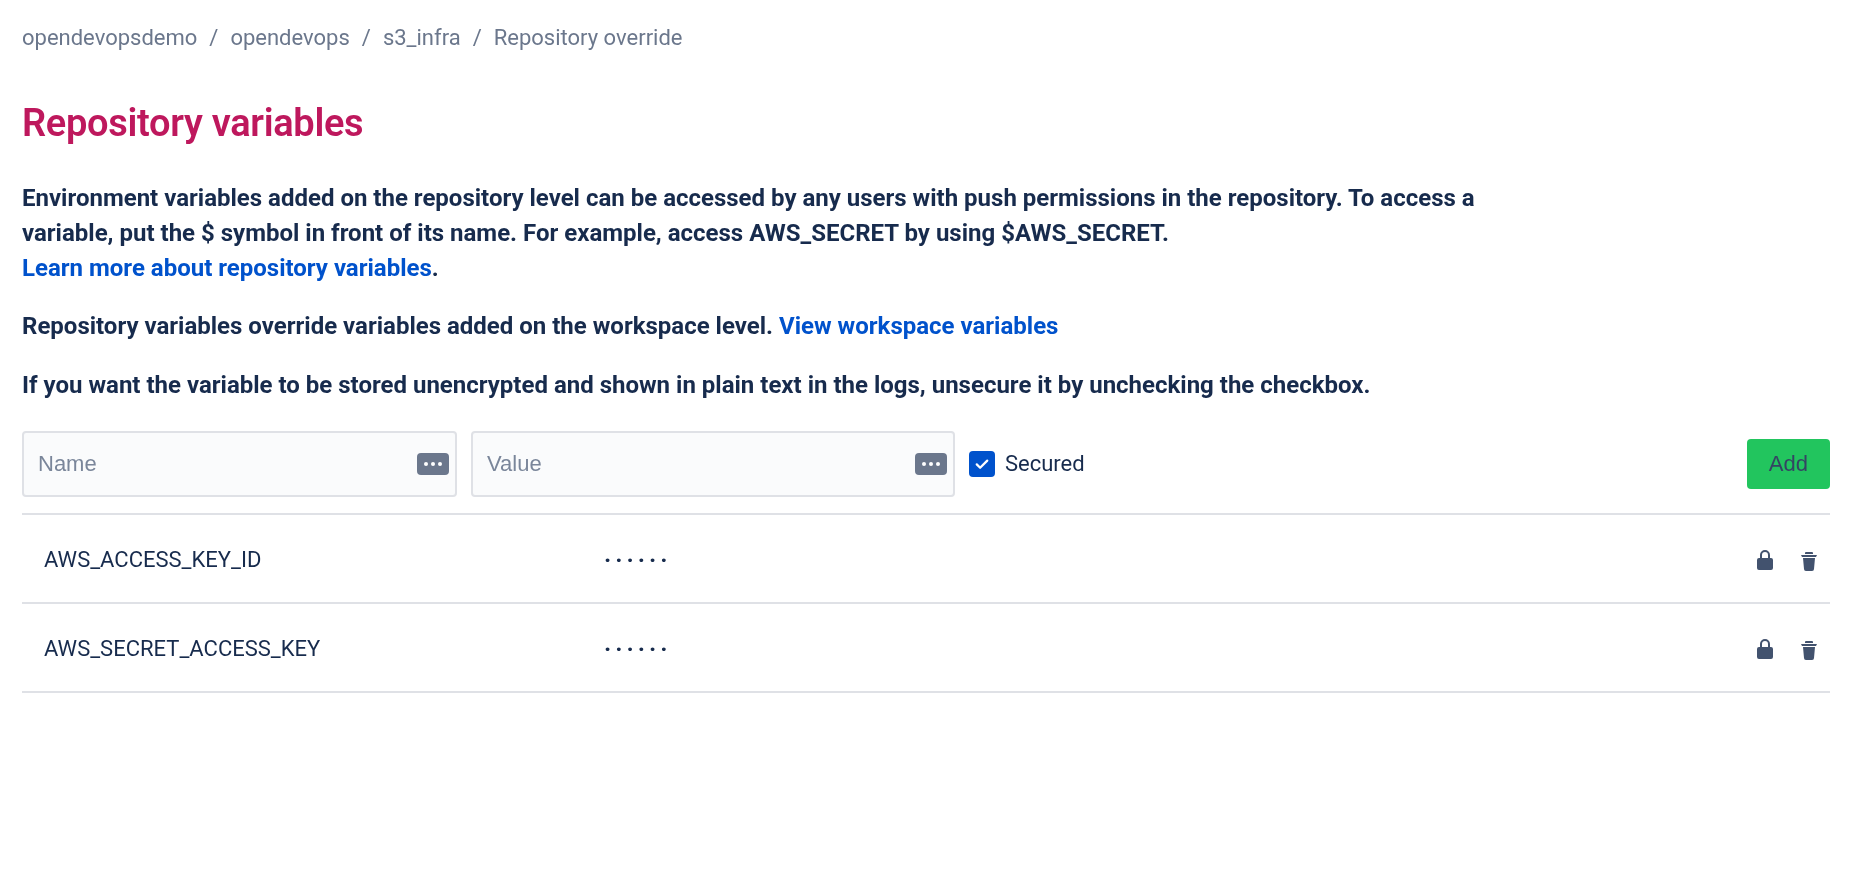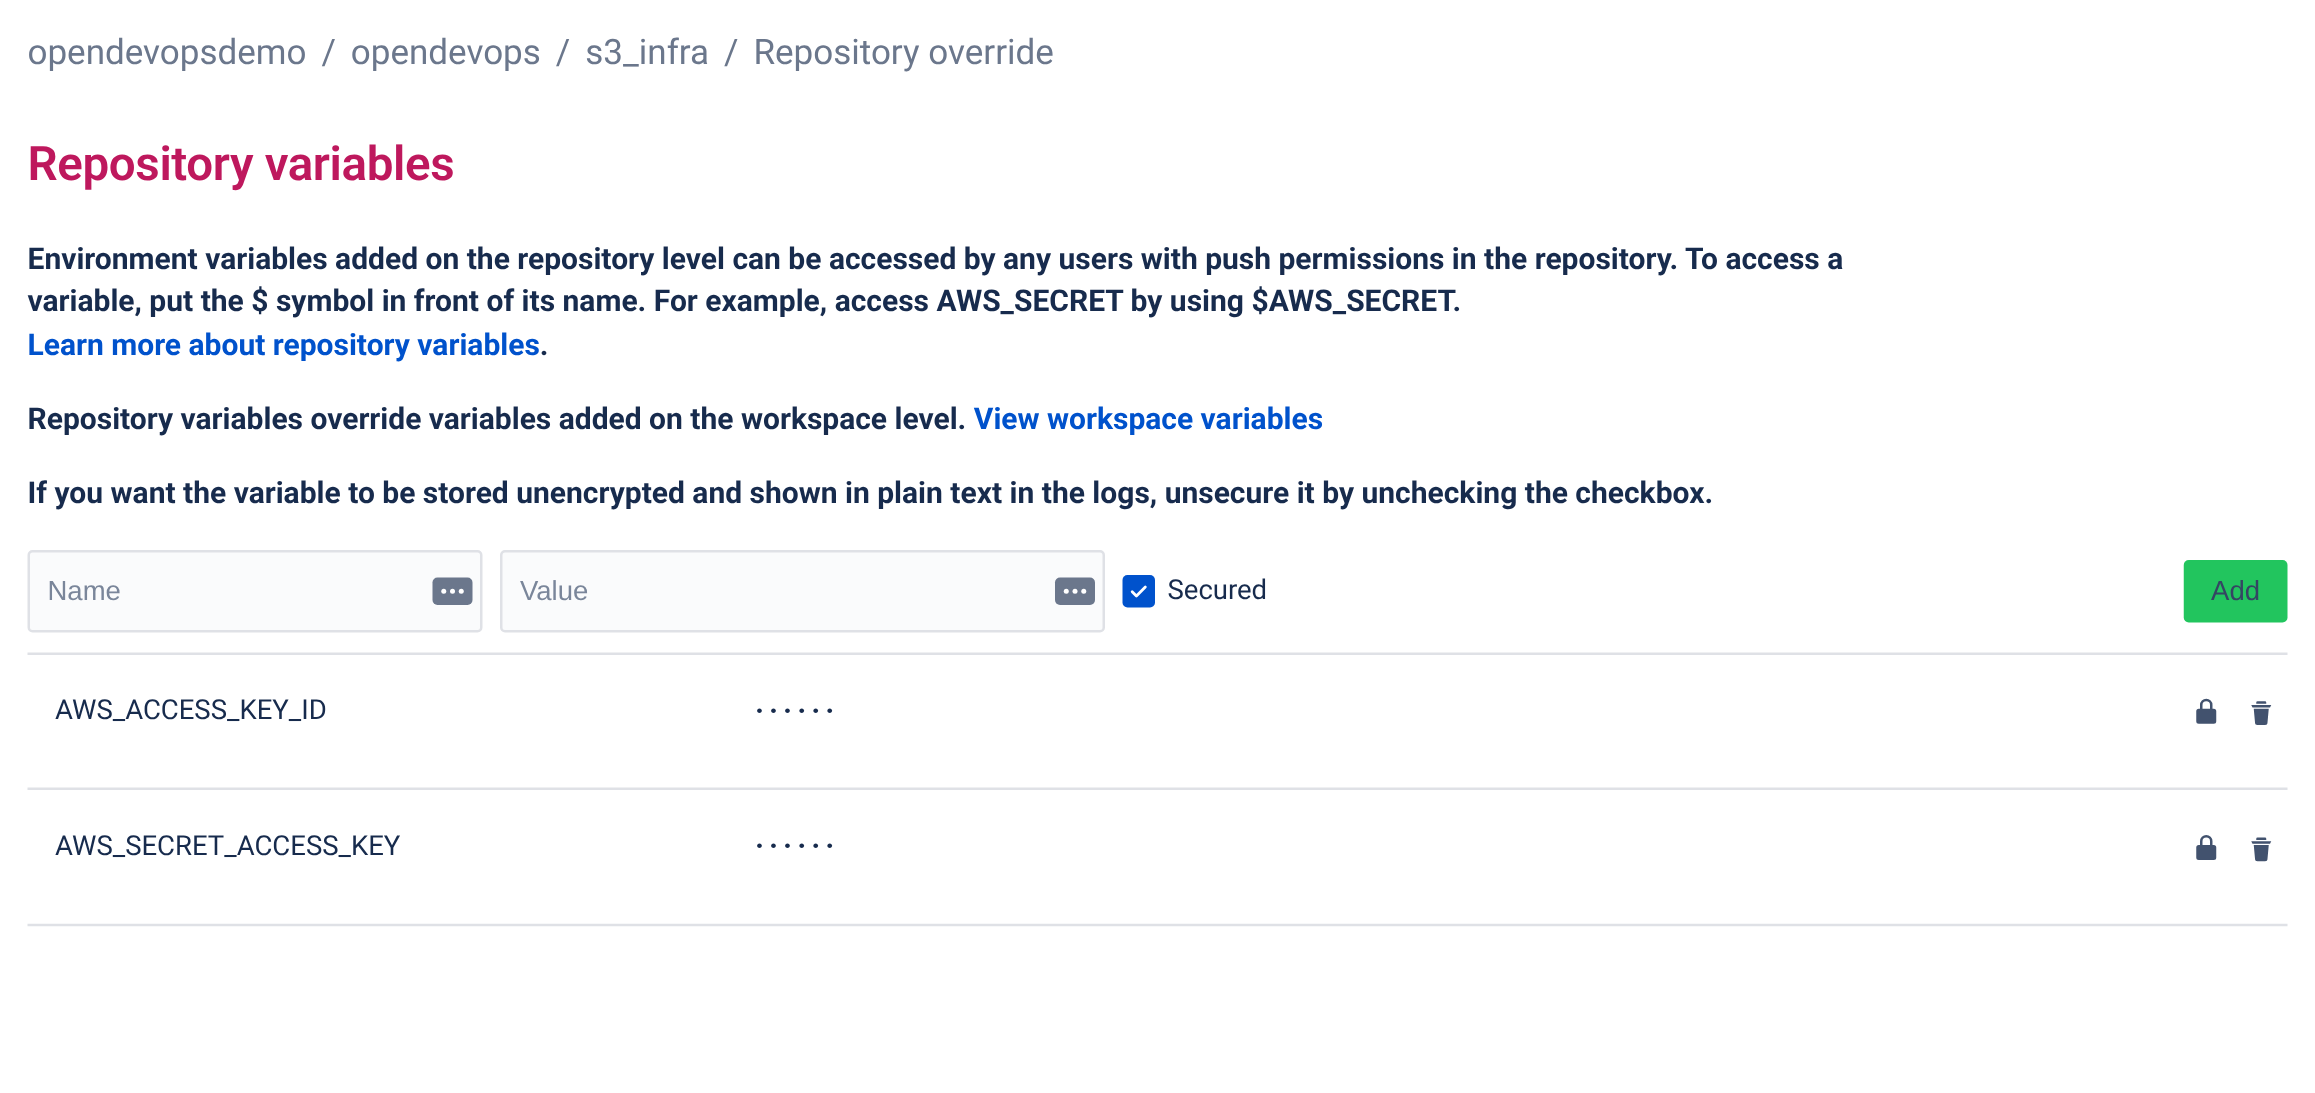--- a/index.html
+++ b/index.html
@@ -9,21 +9,21 @@
     background: #fff;
     padding: 22px;
     font-size: 22px;
     line-height: 1.45;
   }
   .breadcrumb {
     display: flex;
     align-items: flex-end;
     gap: 12px;
     color: #6B778C;
-    font-size: 28px;
+    font-size: 22px;
     margin-bottom: 42px;
   }
   .breadcrumb a { color: #6B778C; text-decoration: none; cursor: pointer; }
   .breadcrumb .sep { color: #6B778C; }
   h1 {
     font-size: 38px;
     font-weight: 600;
     color: #be185d;
     margin-bottom: 30px;
     letter-spacing: -0.3px;
@@ -56,21 +56,21 @@
     height: 66px;
     border: 2px solid #DFE1E6;
     border-radius: 4px;
     background: #FAFBFC;
     padding: 0 52px 0 14px;
     font-size: 22px;
     color: #172B4D;
     outline: none;
   }
   .input-wrap input::placeholder { color: #7A869A; }
-  .input-name input { width: 364px; }
+  .input-name input { width: 435px; }
   .input-value input { width: 484px; }
   .pill-icon {
     position: absolute;
     right: 8px;
     top: 50%;
     transform: translateY(-50%);
     width: 32px;
     height: 22px;
     background: #6B778C;
     border-radius: 4px;
@@ -108,21 +108,21 @@
     color: #344563;
     font-weight: 500;
     cursor: pointer;
   }
   .table {
     border-top: 2px solid #DFE1E6;
   }
   .row {
     display: flex;
     align-items: center;
-    padding: 28px 0 44px 22px;
+    padding: 28px 0 24px 22px;
     border-bottom: 2px solid #DFE1E6;
   }
   .row .name-col { flex: 0 0 560px; font-size: 22px; color: #172B4D; }
   .row .value-col { flex: 1; font-size: 24px; letter-spacing: 4px; color: #172B4D; font-weight: 700; }
   .row .actions {
     display: flex;
     align-items: center;
     gap: 18px;
     padding-right: 8px;
   }

